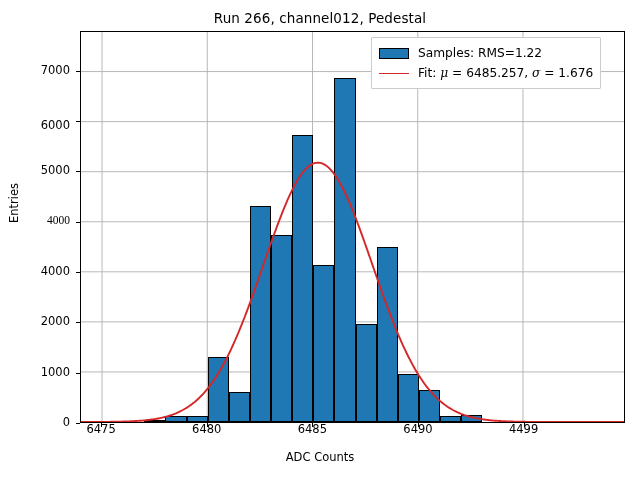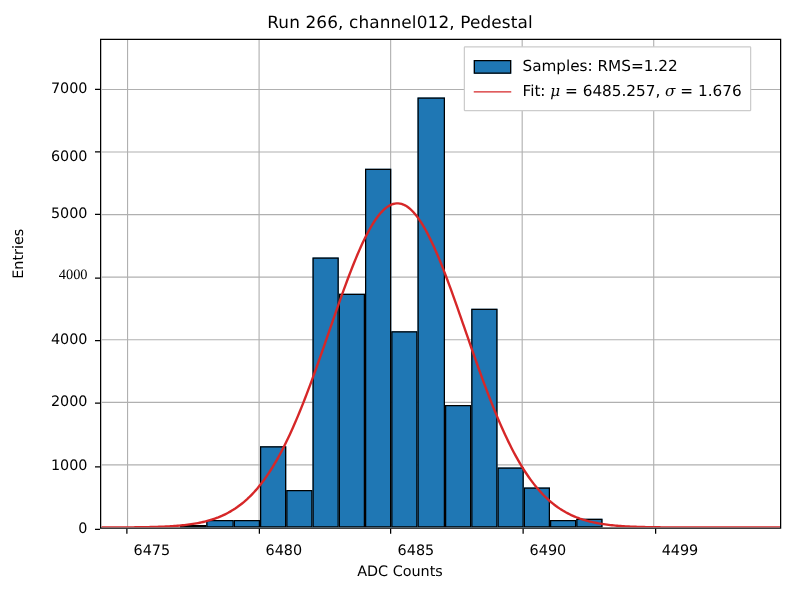--- a/index.html
+++ b/index.html
@@ -37,22 +37,22 @@
   .bar{
     position:absolute;bottom:0;
     background:#1f77b4;
     border:1.15px solid #000000;
     box-sizing:border-box;
   }
 
   
   .xtick{position:absolute;top:423px;width:1px;height:4px;background:#000;}
   .xticklabel{
-    position:absolute;top:433px;font-size:11.5px;color:#000;
-    text-align:right;width:70px;margin-left:-35px;
+    position:absolute;top:422px;font-size:11.5px;color:#000;
+    text-align:center;width:70px;margin-left:-35px;
   }
   .ytick{position:absolute;left:76px;width:4px;height:1px;background:#000;}
   .yticklabel{
     position:absolute;left:0;width:70px;text-align:right;
     font-size:11.5px;color:#000;margin-top:-8px;
   }
 
   
   #xlabel{
     position:absolute;left:0;top:450px;width:640px;

